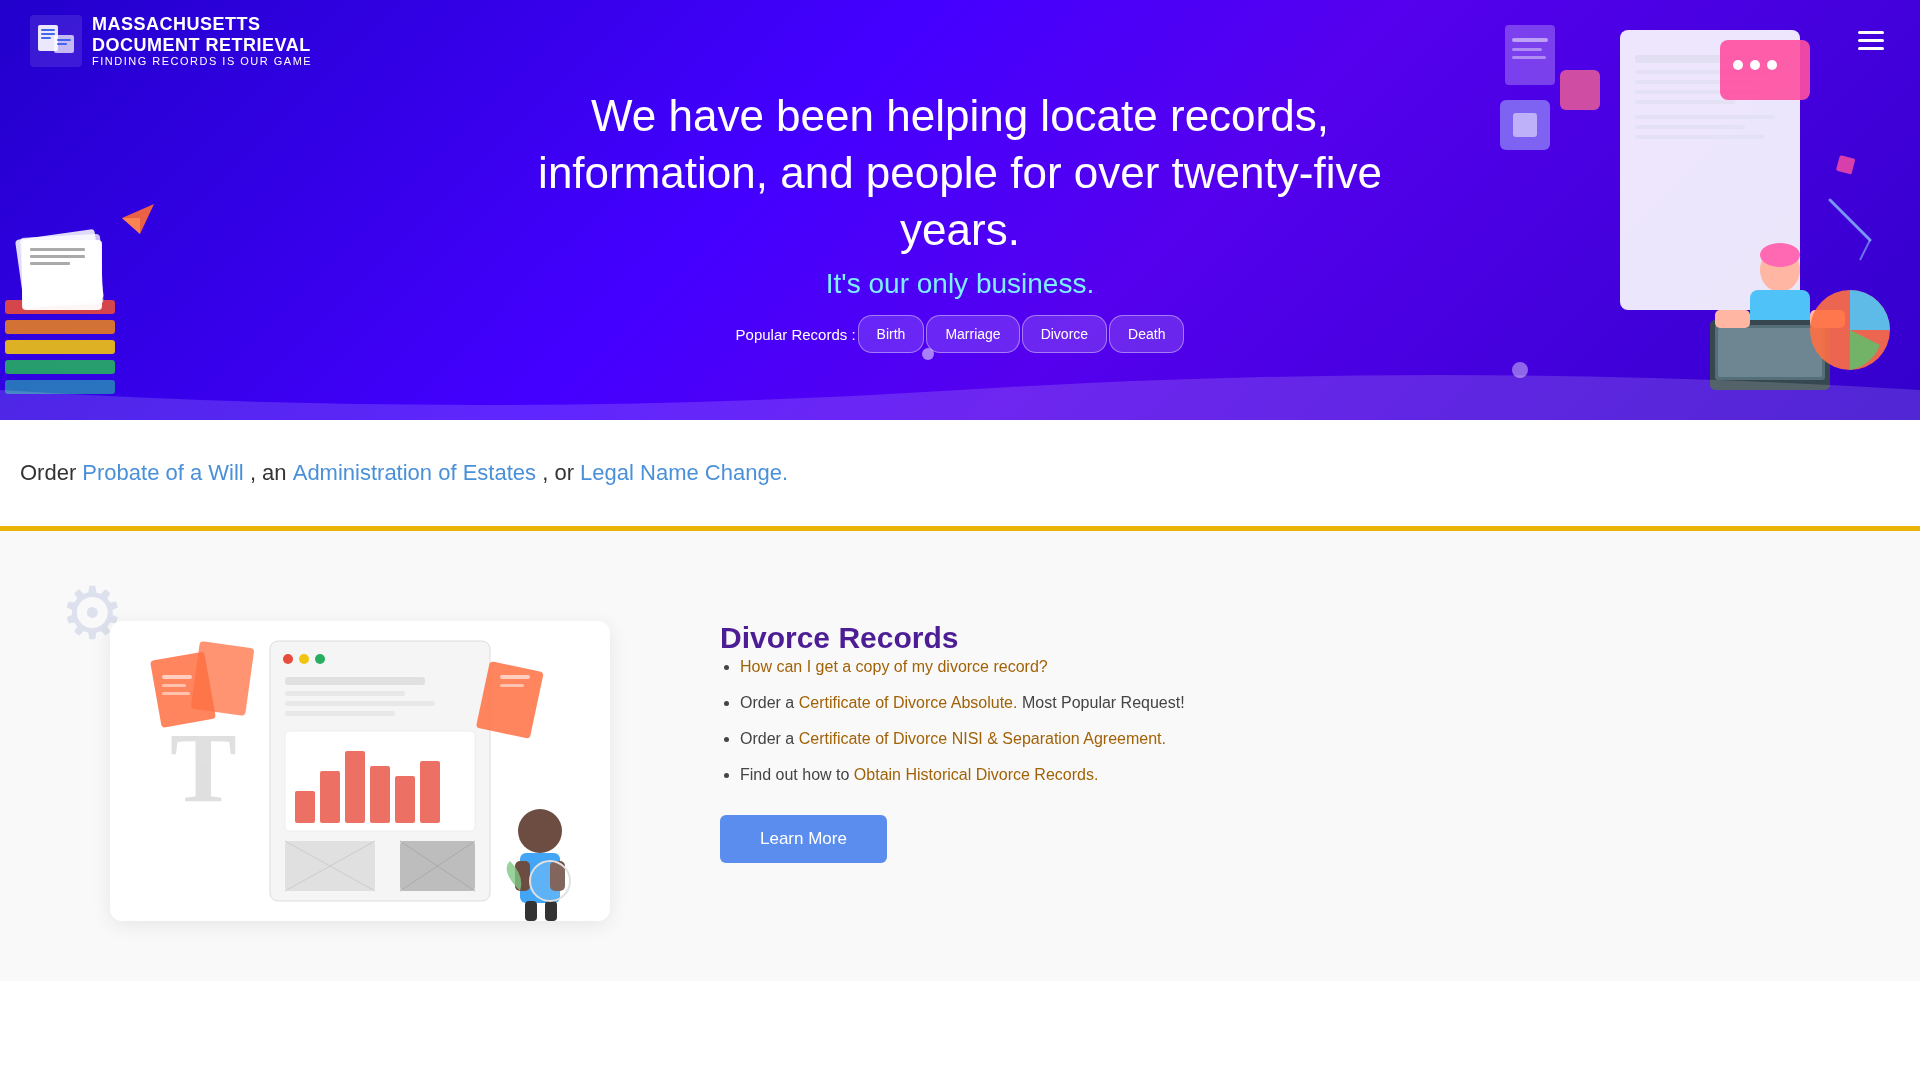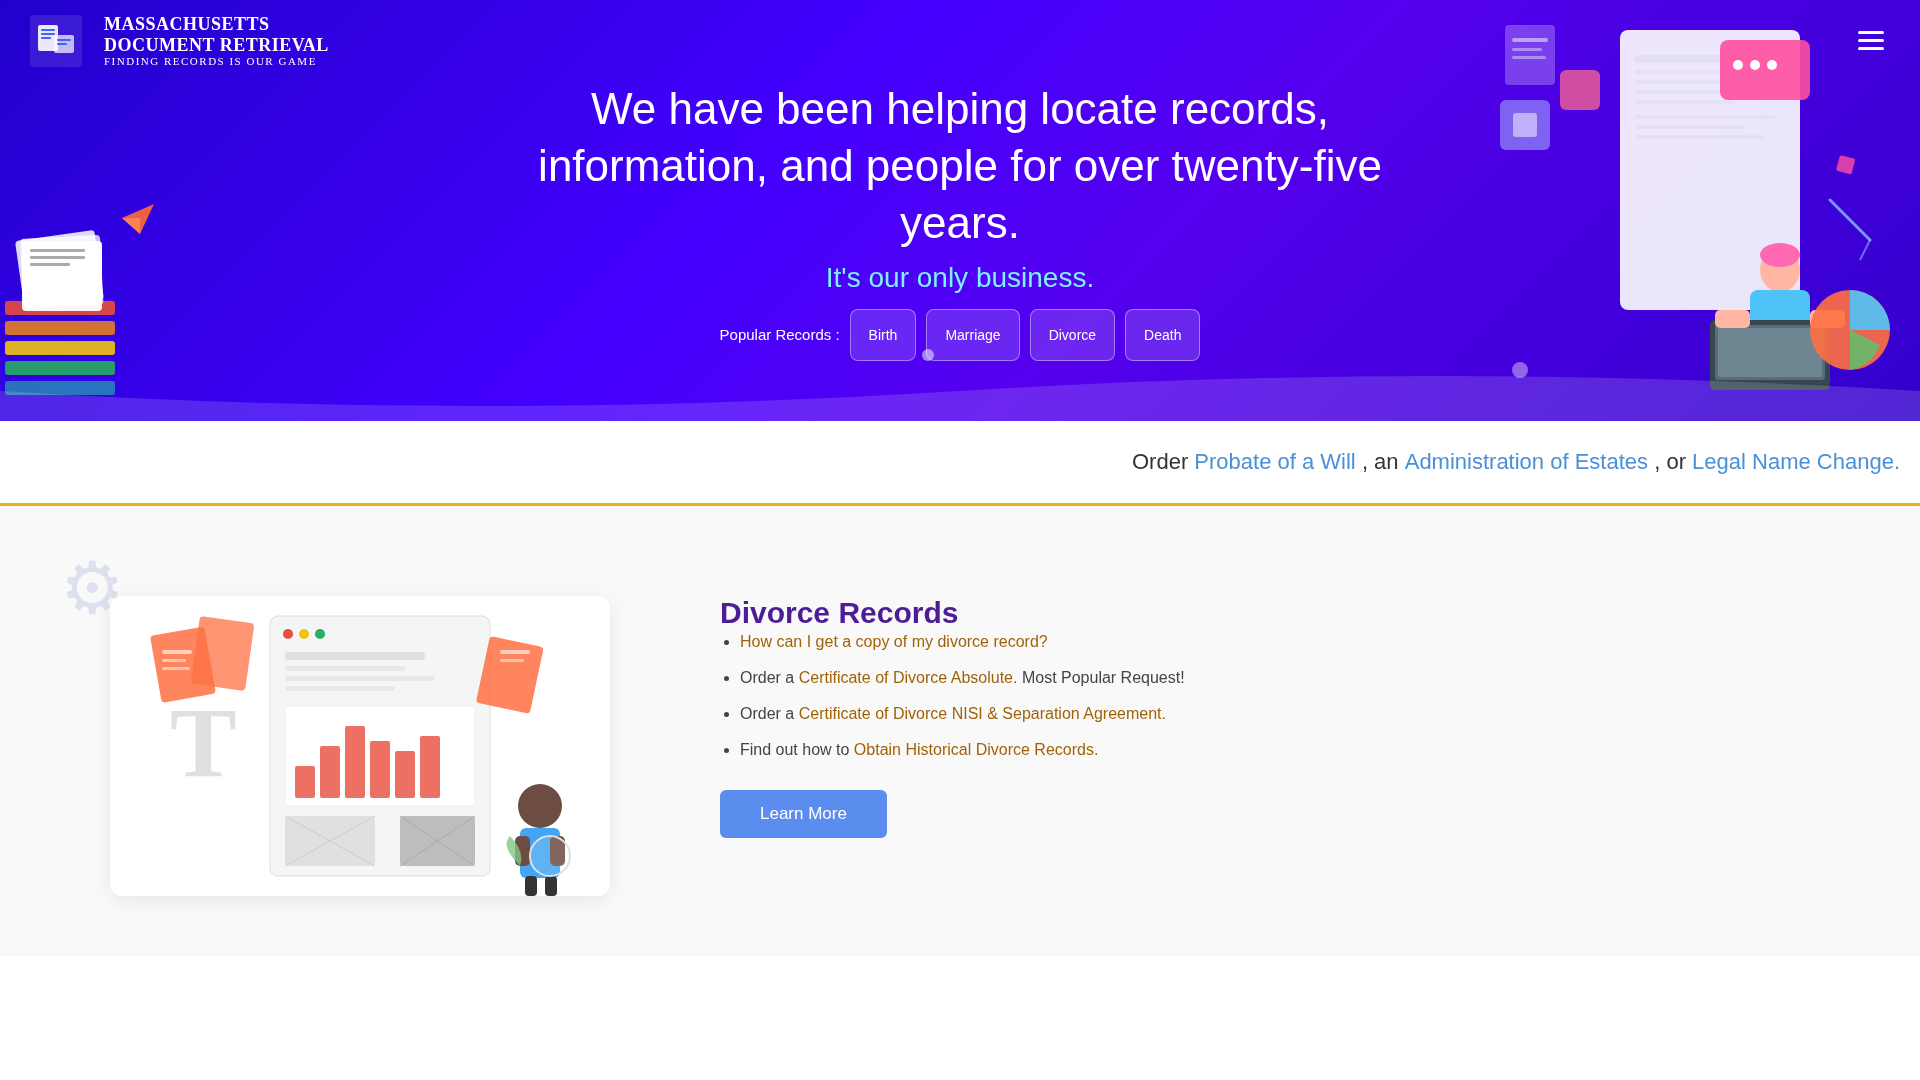--- a/index.html
+++ b/index.html
@@ -11,22 +11,21 @@
       top: 0; left: 0; right: 0;
       display: flex;
       justify-content: space-between;
       align-items: center;
       padding: 14px 30px;
       z-index: 10;
     }
     .logo-area {
       display: flex;
       align-items: center;
-      gap: 22px;
-      font-family: Liberation Serif, serif;
+      gap: 10px;
     }
     .logo-icon {
       width: 52px;
       height: 52px;
     }
     .logo-text {
       display: flex;
       flex-direction: column;
     }
     .logo-title {
@@ -85,34 +84,34 @@
     }
     .hero-subtitle {
       color: #7df0ff;
       font-size: 28px;
       font-weight: 400;
       margin-bottom: 15px;
     }
     .popular-records {
       display: flex;
       align-items: center;
-      gap: 10px;
+      gap: 2px;
       justify-content: center;
       flex-wrap: wrap;
     }
     .popular-label {
       color: #fff;
       font-size: 15px;
     }
     .record-btn {
       background: rgba(255,255,255,0.15);
       border: 1px solid rgba(255,255,255,0.4);
       color: #fff;
-      padding: 17px 18px;
-      border-radius: 8px;
+      padding: 10px 18px;
+      border-radius: 14px;
       font-size: 14px;
       cursor: pointer;
       transition: background 0.2s;
     }
 
     
     .hero-decor-left {
       position: absolute;
       left: 0; bottom: 0;
       width: 130px;
@@ -146,23 +145,23 @@
     .hero-wave {
       position: absolute;
       bottom: 0; left: 0; right: 0;
       height: 60px;
       z-index: 1;
     }
 
     
     .order-section {
       background: #fff;
-      padding: 28px 20px;
-      text-align: right;
-      border-bottom: 3px solid #eab308;
+      padding: 40px 20px;
+      text-align: left;
+      border-bottom: 5px solid #eab308;
     }
     .order-text {
       font-size: 22px;
       color: #333;
     }
     .order-link {
       color: #4A90D9;
       text-decoration: none;
       font-weight: 500;
     }

